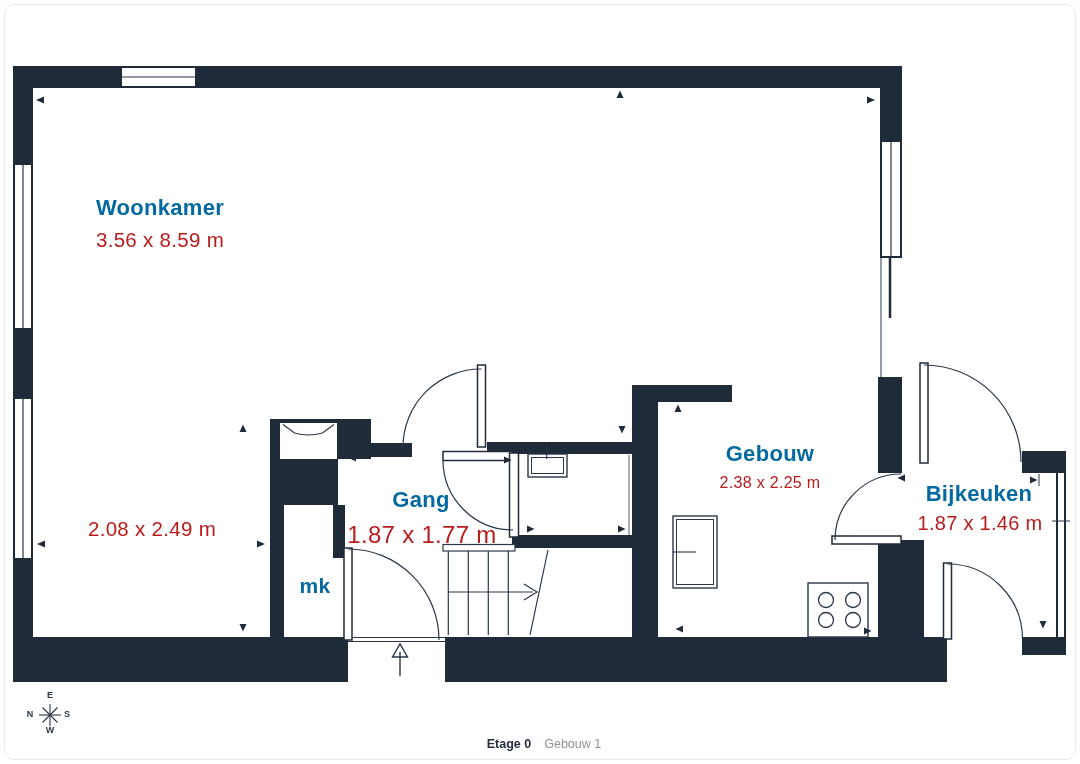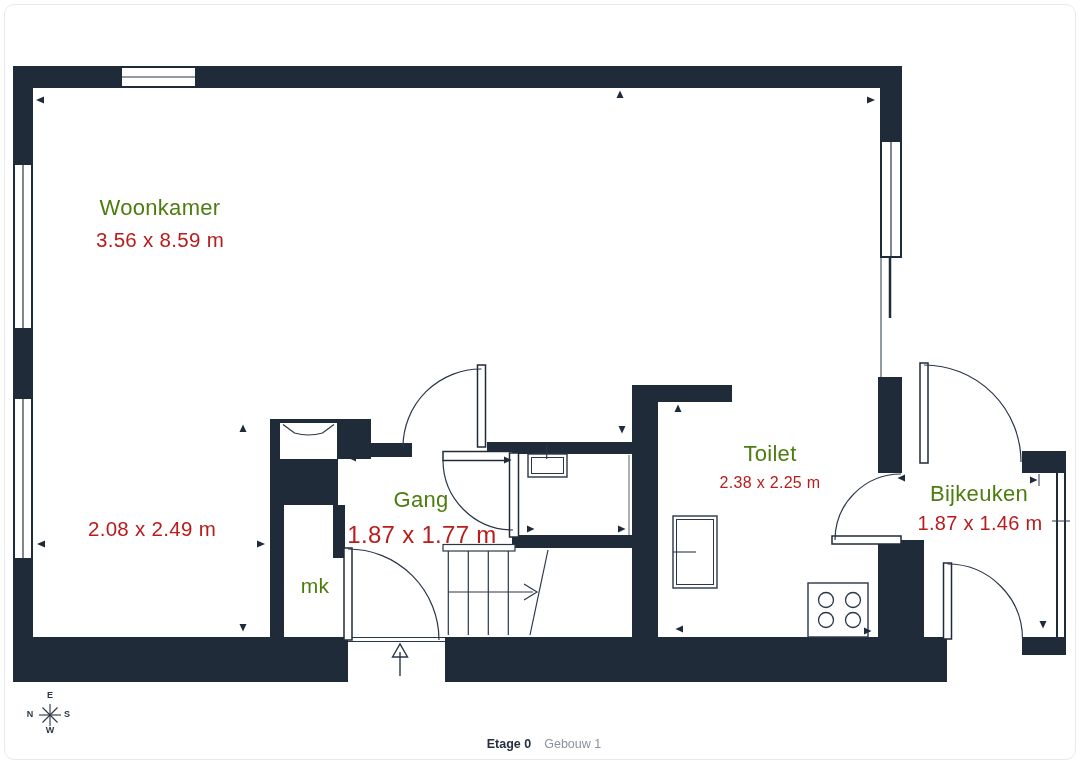--- a/index.html
+++ b/index.html
@@ -5,21 +5,21 @@
   html,body{margin:0;padding:0;background:#fff;}
   .plan{position:relative;width:1080px;height:764px;background:#ffffff;overflow:hidden;
         font-family:"Liberation Sans",sans-serif;}
   .frame{position:absolute;inset:4px;border:1px solid #e7e9ec;border-radius:10px;pointer-events:none;}
   .w{position:absolute;background:#202b3a;}
   .win{position:absolute;background:#ffffff;border:2px solid #202b3a;box-sizing:border-box;}
   .win-lr{position:absolute;background:#ffffff;border-left:2px solid #202b3a;border-right:2px solid #202b3a;box-sizing:border-box;}
   .niche{position:absolute;background:#ffffff;}
   .threshold{position:absolute;background:#ffffff;border-top:1.2px solid #2b3749;border-bottom:1.2px solid #2b3749;box-sizing:border-box;}
   svg.overlay{position:absolute;left:0;top:0;}
-  .room-name{position:absolute;font-weight:normal;color:#4d7c0f;text-align:center;font-size:22px;letter-spacing:.3px;}
+  .room-name{position:absolute;font-weight:bold;color:#0369a1;text-align:center;font-size:22px;letter-spacing:.3px;}
   .room-dims{position:absolute;color:#b91c1c;text-align:center;font-size:20.5px;letter-spacing:.3px;}
   .mk-name{font-size:21px;}
   .footer{position:absolute;left:0;right:0;top:737px;display:flex;justify-content:center;align-items:baseline;gap:13px;font-size:12.5px;}
   .footer .floor{font-weight:bold;color:#242f3f;padding-left:8px;}
   .footer .building{color:#8b929d;}
   .compass-letter{position:absolute;width:14px;text-align:center;font-size:9px;font-weight:bold;color:#2b3544;}
 </style>
 </head>
 <body>
 
@@ -156,21 +156,21 @@
   </svg>
 
   <div class="room-name" style="left:60px;top:195px;width:200px">Woonkamer</div>
   <div class="room-dims" style="left:60px;top:228px;width:200px">3.56 x 8.59 m</div>
   <div class="room-dims" style="left:52px;top:517px;width:200px">2.08 x 2.49 m</div>
 
   <div class="room-name" style="left:341px;top:487px;width:160px">Gang</div>
   <div class="room-dims" style="left:342px;top:521px;width:160px;font-size:24px">1.87 x 1.77 m</div>
 
 
-  <div class="room-name" style="left:690px;top:441px;width:160px">Toilet</div>
+  <div class="room-name" style="left:690px;top:441px;width:160px">Gebouw</div>
   <div class="room-dims" style="left:690px;top:474px;width:160px;font-size:16px">2.38 x 2.25 m</div>
 
   <div class="room-name" style="left:899px;top:481px;width:160px">Bijkeuken</div>
   <div class="room-dims" style="left:900px;top:512px;width:160px;font-size:20px">1.87 x 1.46 m</div>
 
   <div class="room-name mk-name" style="left:275px;top:574px;width:80px">mk</div>
 
   <div class="compass-letter" style="left:43px;top:690px">E</div>
   <div class="compass-letter" style="left:23px;top:709px">N</div>
   <div class="compass-letter" style="left:60px;top:709px">S</div>

